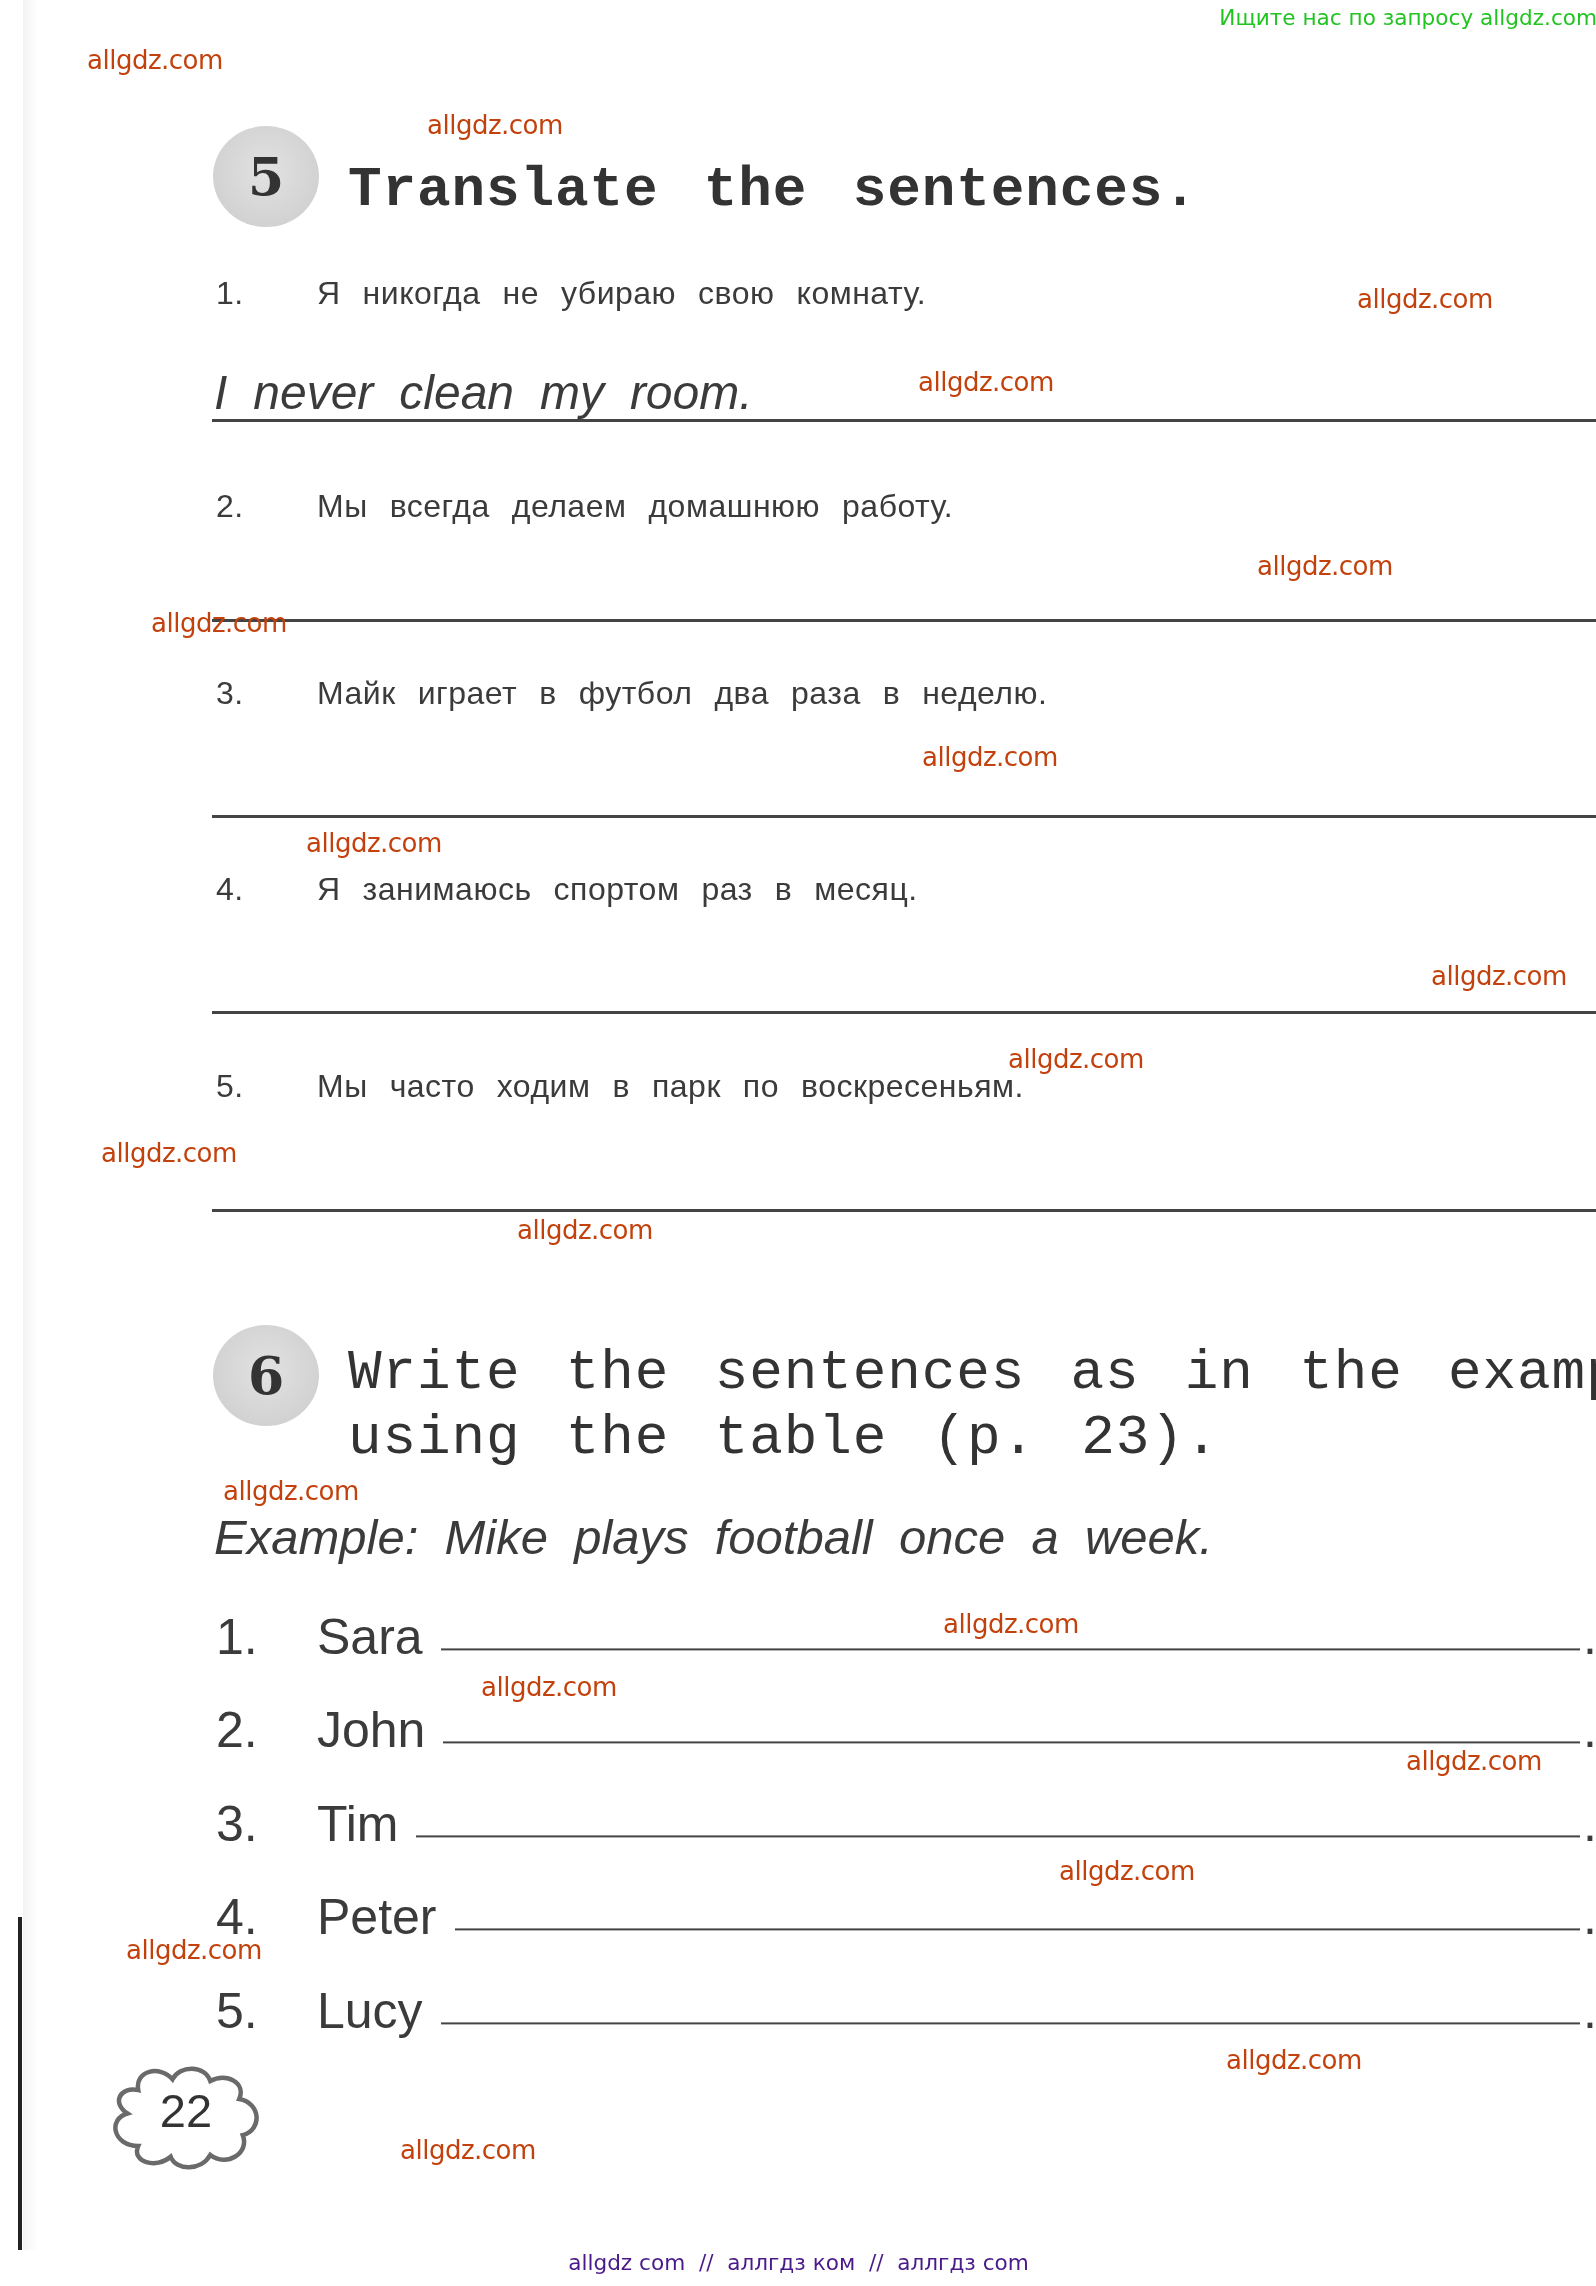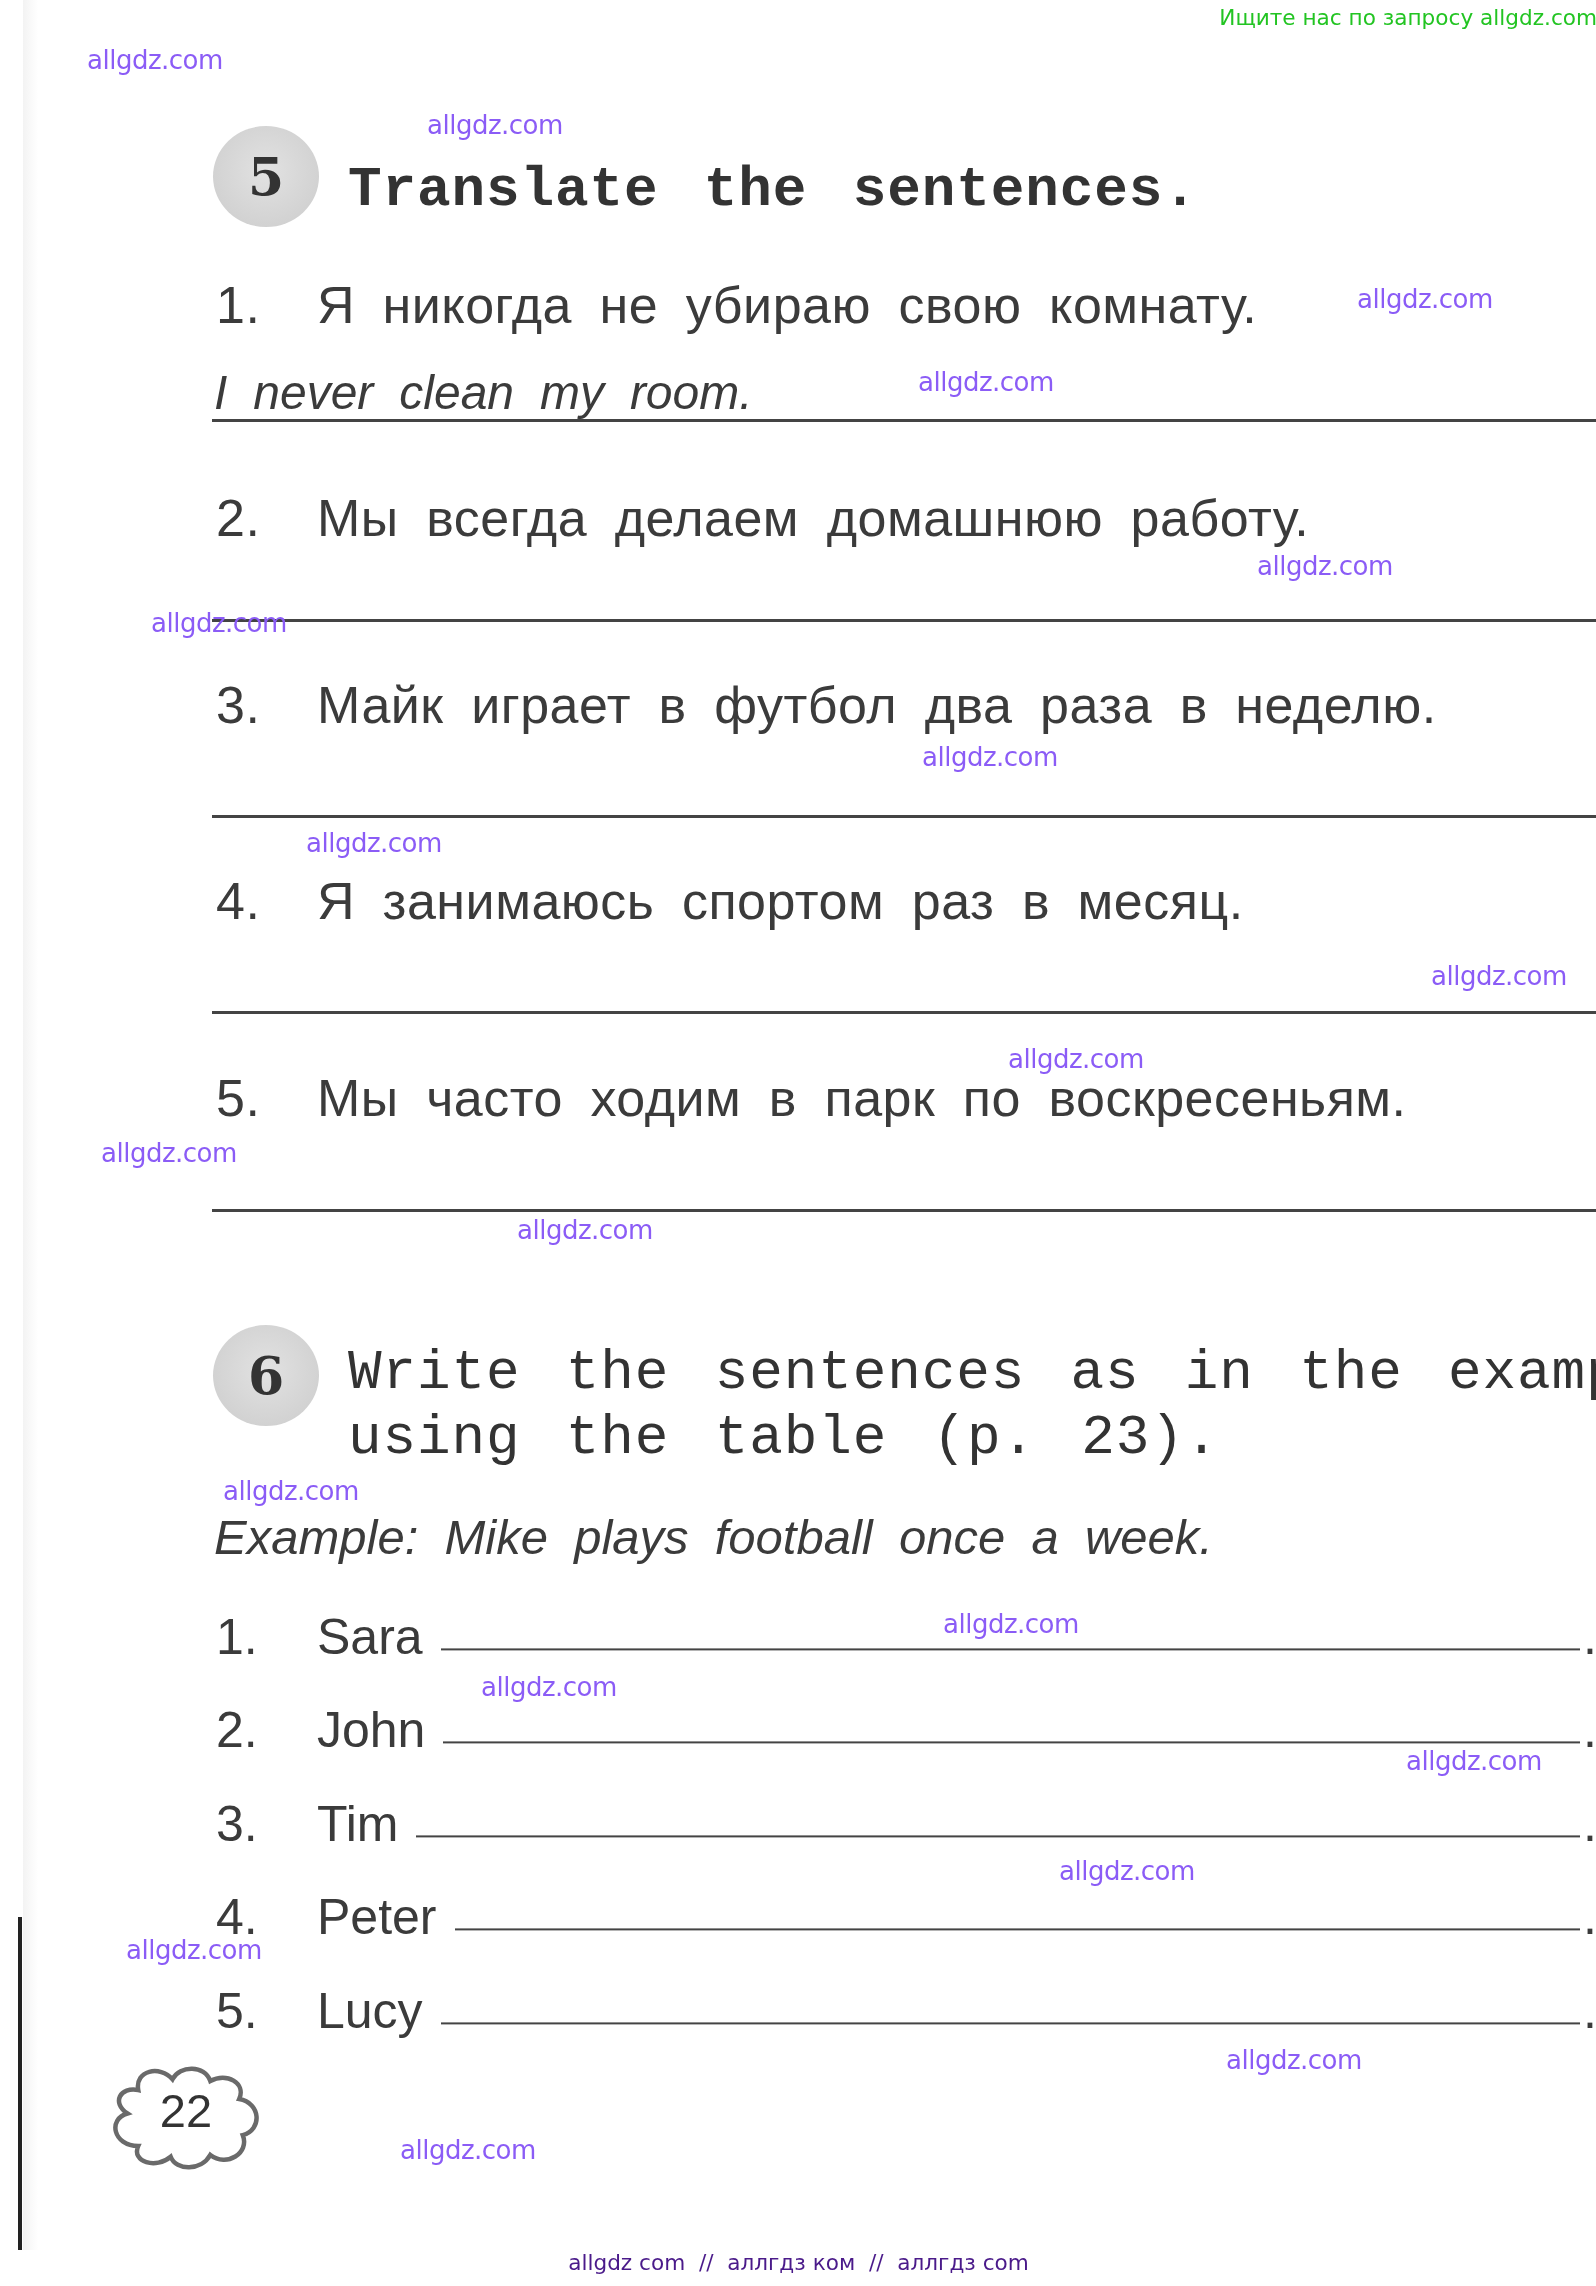--- a/index.html
+++ b/index.html
@@ -12,35 +12,35 @@
     .abs { position: absolute; }
     .top-banner {
       left: 0; width: 1597px; top: 4.5px; text-align: right;
       color: #22c422; font-size: 21.6px; font-family: "DejaVu Sans", sans-serif; white-space: nowrap;
     }
     .bottom-banner {
       left: 0; width: 1597px; top: 2250px; text-align: center;
       color: #4a1a8a; font-size: 21.6px; font-family: "DejaVu Sans", sans-serif; white-space: pre;
     }
     .watermark {
-      color: #8b5cf6; font-size: 26px; font-family: "DejaVu Sans", sans-serif; white-space: nowrap;
+      color: #c2410c; font-size: 26px; font-family: "DejaVu Sans", sans-serif; white-space: nowrap;
       letter-spacing: -0.5px;
     }
     .badge {
       width: 106px; height: 101px; border-radius: 50%;
       background: radial-gradient(circle at 50% 45%, #e2e2e2 0%, #d2d2d2 70%, #c8c8c8 100%);
       display: flex; align-items: center; justify-content: center;
       font-family: "DejaVu Serif", serif; font-weight: bold; font-size: 52px; color: #333;
     }
     .heading {
       font-family: "Liberation Mono", "DejaVu Sans Mono", monospace;
       font-size: 56px; color: #333; white-space: nowrap; letter-spacing: 0.9px; word-spacing: 10.8px;
     }
     .sentence {
-      font-size: 52px; color: #3b3b3b; white-space: nowrap; word-spacing: 12.6px; letter-spacing: 0.5px;
+      font-size: 32px; color: #3b3b3b; white-space: nowrap; word-spacing: 12.6px; letter-spacing: 0.5px;
     }
     .sentence .num { display: inline-block; width: 101px; }
     .answer {
       font-style: italic; font-size: 48px; color: #3b3b3b; white-space: nowrap; word-spacing: 12.6px;
     }
     .rule { height: 2.7px; background: #444; }
     .example {
       font-style: italic; font-size: 49px; color: #3b3b3b; white-space: nowrap; word-spacing: 12.6px;
     }
     .write-row { display: flex; align-items: baseline; white-space: nowrap; font-size: 50px; color: #3b3b3b; }

